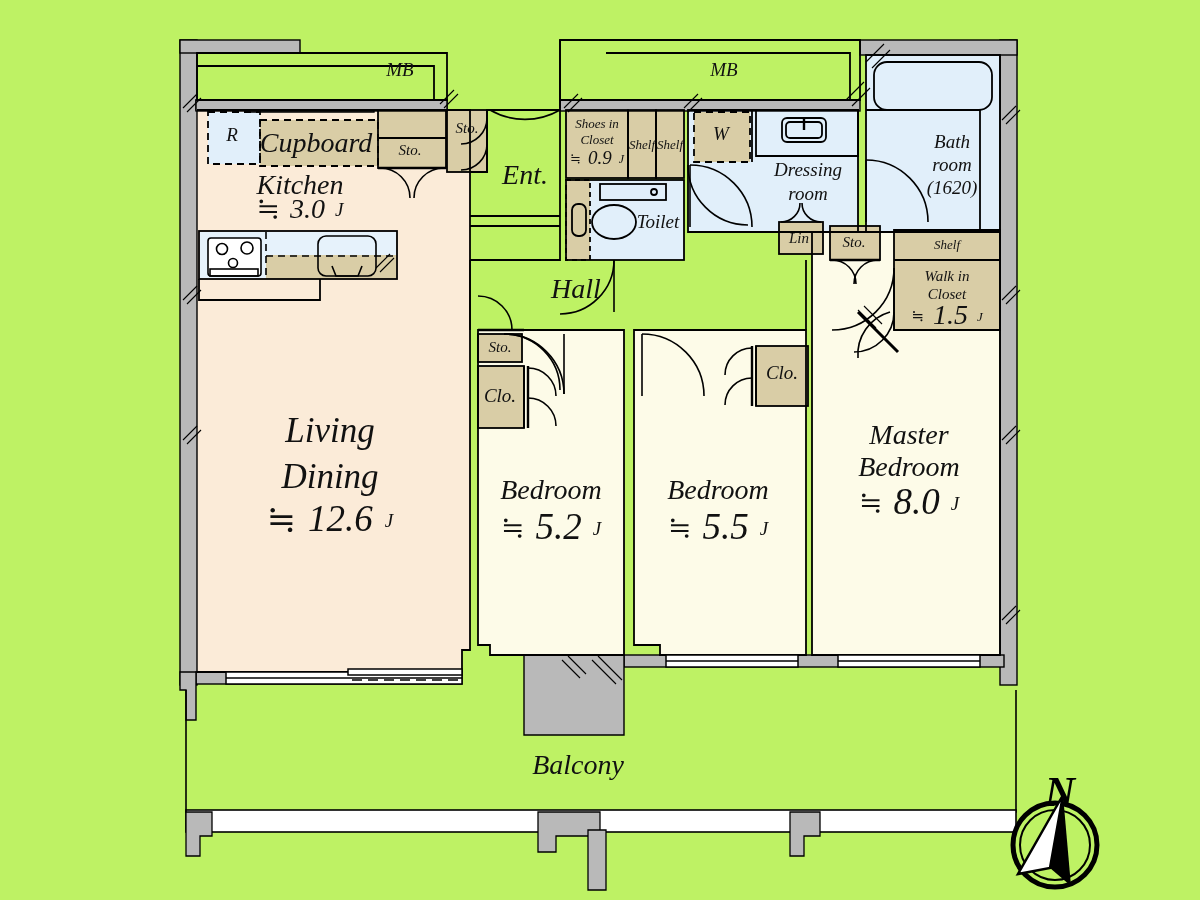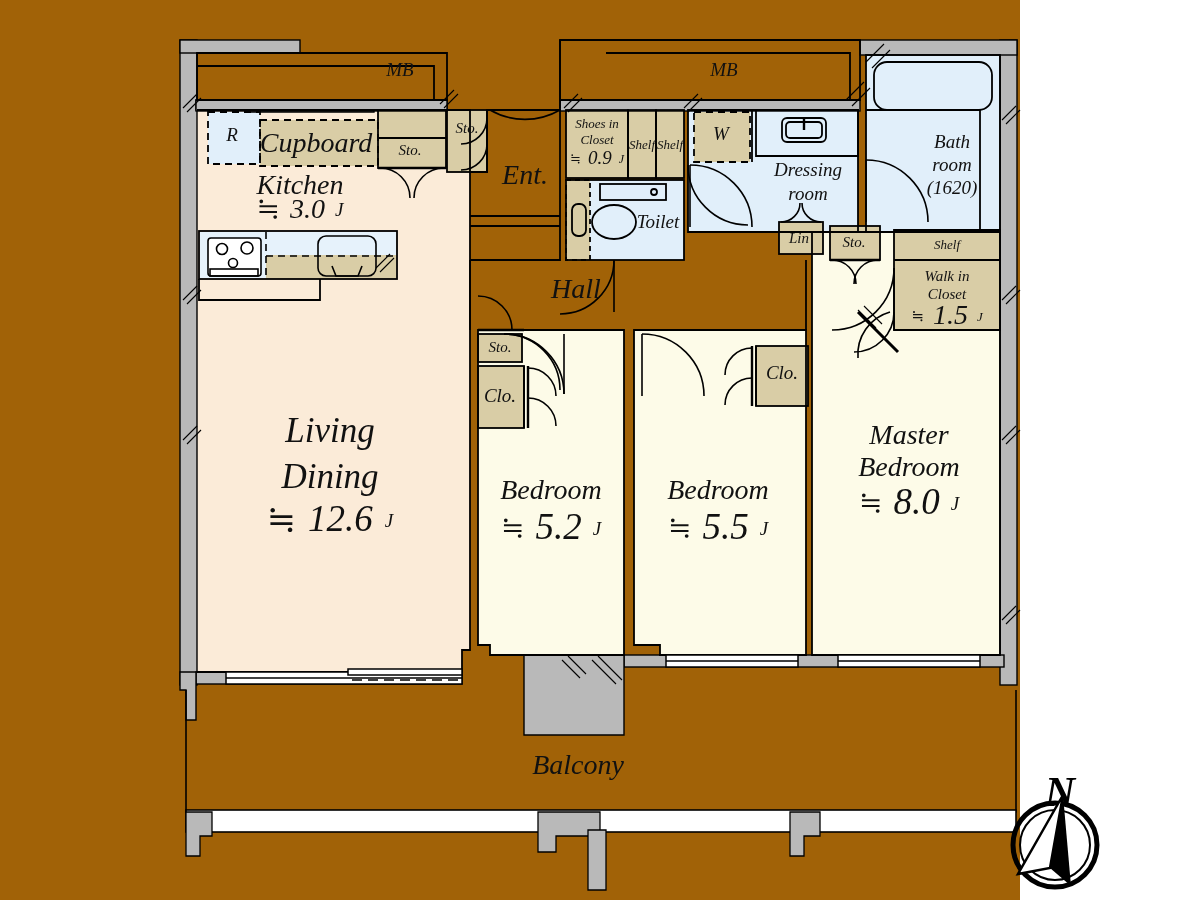--- a/index.html
+++ b/index.html
@@ -1,18 +1,18 @@
 <!DOCTYPE html>
 <html><head>
 <meta charset="utf-8">
 <style>
   html,body{margin:0;padding:0;background:#ffffff;}
   body{width:1200px;height:900px;overflow:hidden;
        font-family:"Liberation Serif","DejaVu Serif",serif;}
-  #stage{position:relative;width:1020px;height:900px;background:#a16207;}
+  #stage{position:relative;width:1200px;height:900px;background:#bef264;}
   svg{display:block;}
   .lbl{font-family:"Liberation Serif","DejaVu Serif",serif;font-style:italic;
        fill:#111111;text-anchor:middle;dominant-baseline:middle;}
   .room-big{font-size:35px;}
   .room-num{font-size:37px;}
   .room-mid{font-size:28px;}
   .room-sm{font-size:19px;}
   .room-xs{font-size:15px;}
   .room-xxs{font-size:13px;}
   .tiny{font-size:12px;}

